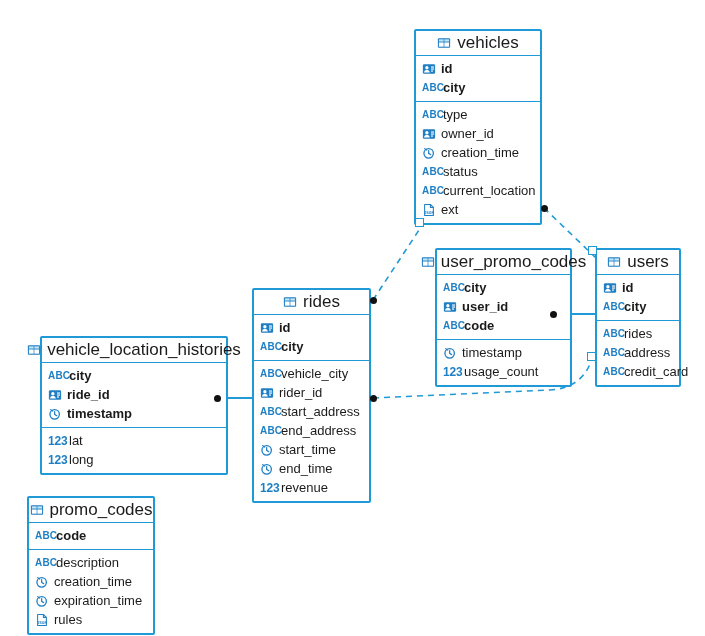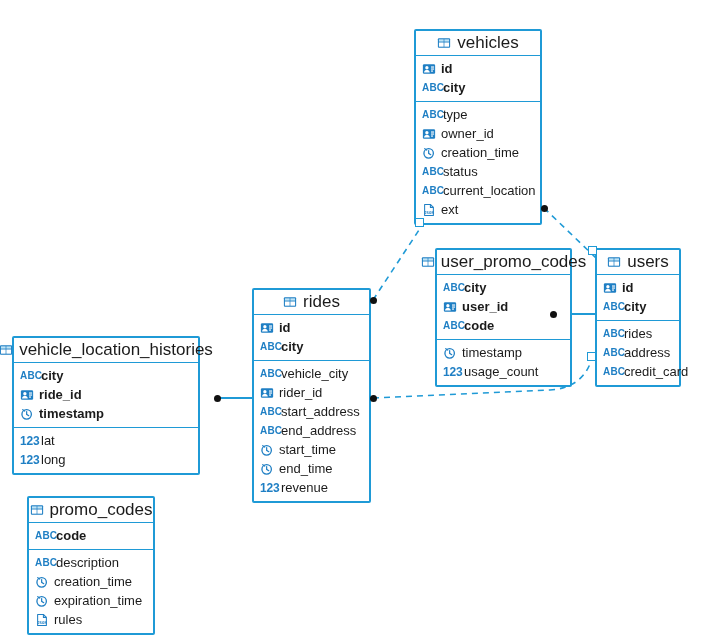--- a/index.html
+++ b/index.html
@@ -344,21 +344,21 @@
             </svg>
           </span>
           <span class="fname">end_time</span>
         </div>
         <div class="field-row">
           <span class="ico-num">123</span>
           <span class="fname">revenue</span>
         </div>
       </div>
     </div>
-    <div class="table-box" style="left: 12px; top: 336px; width: 188px; border-color: rgb(31, 154, 214);">
+    <div class="table-box" style="left: 40px; top: 336px; width: 188px; border-color: rgb(31, 154, 214);">
       <div class="tbl-header" style="border-bottom-color: rgb(31, 154, 214);">
         <span class="ico">
           <svg viewBox="0 0 16 16">
             <rect x="1" y="2.5" width="14" height="11" rx="1.2" fill="#1f7fc4"></rect>
             <rect x="2.2" y="3.8" width="5.4" height="2.6" fill="#bfe4f6"></rect>
             <rect x="8.4" y="3.8" width="5.4" height="2.6" fill="#bfe4f6"></rect>
             <rect x="2.2" y="7.4" width="5.4" height="4.8" fill="#ffffff"></rect>
             <rect x="8.4" y="7.4" width="5.4" height="4.8" fill="#ffffff"></rect>
           </svg>
         </span>

